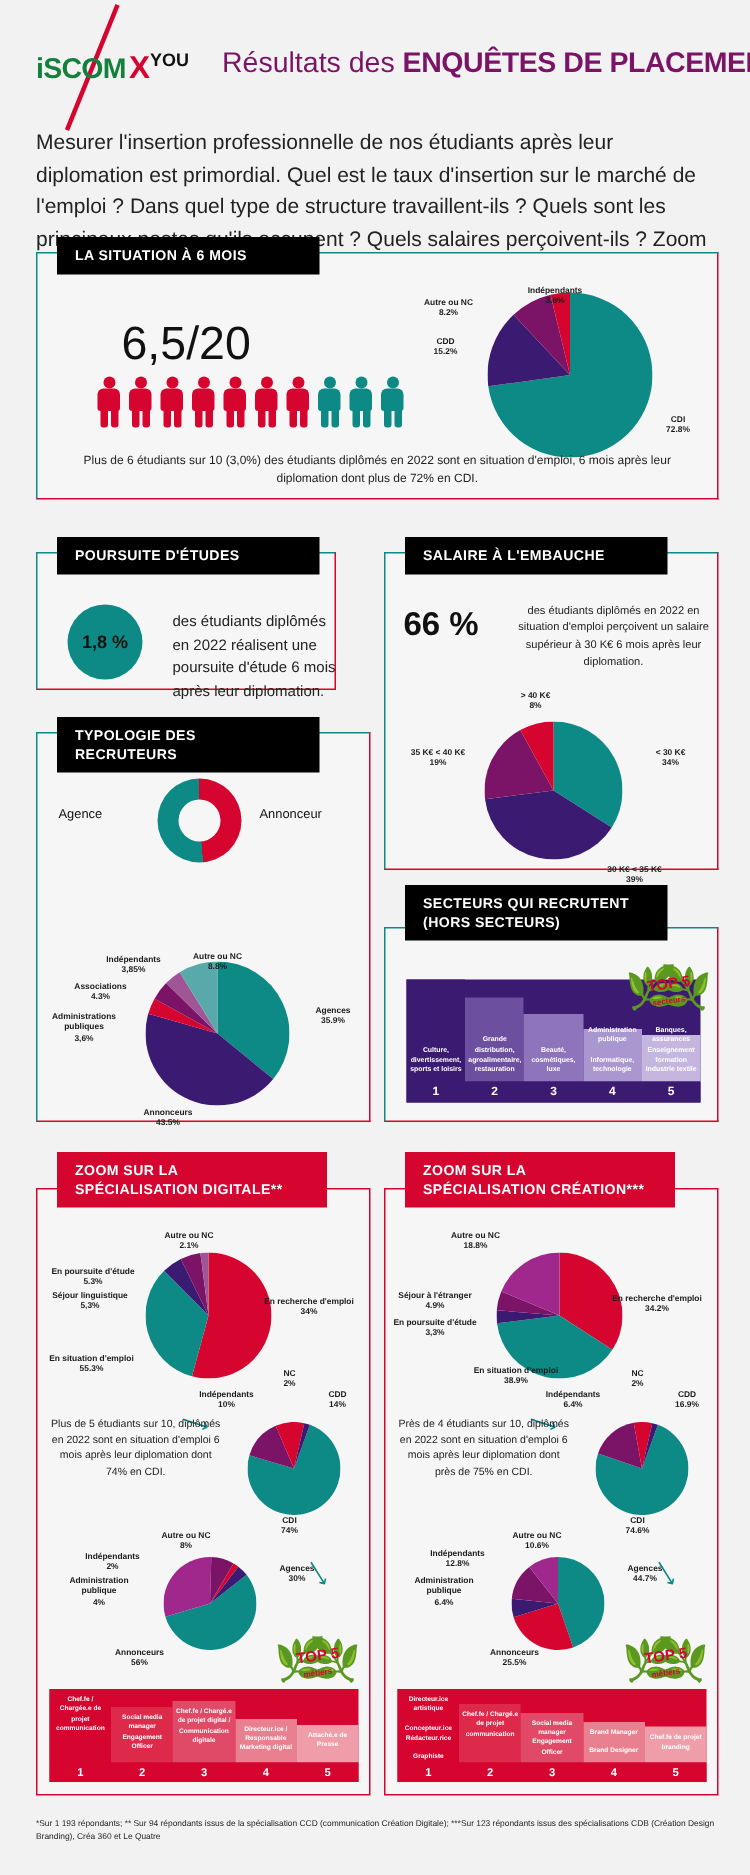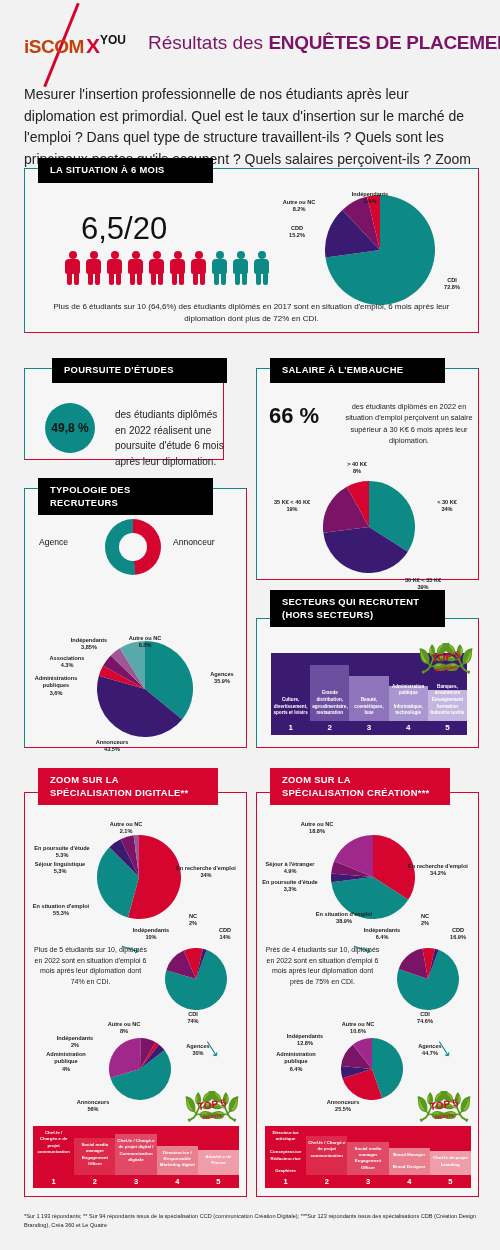--- a/index.html
+++ b/index.html
@@ -9,21 +9,21 @@
     font-family:"Liberation Sans", sans-serif;
     color:#1b1b1b;
     position:relative;
     overflow:hidden;
   }
   .page { position:relative; width:500px; height:1250px; }
 
   
   .logo-wrap { position:absolute; left:24px; top:30px; width:120px; height:32px; }
   .logo-iscom { position:absolute; left:0; top:6px; font-size:19px; font-weight:bold;
-    letter-spacing:-0.5px; color:#c2410c; font-family:"Liberation Sans", sans-serif; }
+    letter-spacing:-0.5px; color:#15803d; font-family:"Liberation Sans", sans-serif; }
   .logo-x { position:absolute; left:62px; top:4px; font-size:21px; font-weight:bold; color:#d5052f; }
   .logo-you { position:absolute; left:76px; top:3px; font-size:12px; font-weight:bold; color:#111; }
   .logo-slash { position:absolute; left:36px; top:-30px; width:3px; height:90px;
     background:#d5052f; transform:rotate(22deg); transform-origin:center; }
 
   .title { position:absolute; left:148px; top:32px; font-size:19px; color:#7b1466;
      font-weight:400; white-space:nowrap; }
   .title b { font-weight:bold; letter-spacing:-0.3px; }
 
   .intro { position:absolute; left:24px; top:84px; width:455px; font-size:14px;
@@ -49,21 +49,21 @@
   .p-person .head { position:absolute; left:5.5px; top:0; width:8px; height:8px; border-radius:50%; }
   .p-person .body { position:absolute; left:2px; top:8px; width:15px; height:15px; border-radius:4px 4px 2px 2px; }
   .p-person .l1 { position:absolute; left:3.5px; top:21px; width:5px; height:13px; border-radius:0 0 2px 2px;}
   .p-person .l2 { position:absolute; left:10.5px; top:21px; width:5px; height:13px; border-radius:0 0 2px 2px;}
   .sit-note { position:absolute; left:14px; top:132px; width:425px; }
   .lab { position:absolute; font-size:5.6px; font-weight:bold; line-height:1.3; color:#1b1b1b; }
   .lab.c { text-align:center; }
 
   
   #sec-poursuite { left:24px; top:368px; width:200px; height:92px; }
-  #sec-poursuite-head { left:52px; top:358px; width:175px; }
+  #sec-poursuite-head { left:38px; top:358px; width:175px; }
   .circ-stat { position:absolute; left:20px; top:34px; width:50px; height:50px; border-radius:50%;
      background:#0d8a85; color:#111; display:flex; align-items:center; justify-content:center;
      font-size:12px; font-weight:bold; }
   .circ-text { position:absolute; left:90px; top:38px; width:112px; font-size:10px;
      line-height:1.55; color:#222; }
 
   
   #sec-typo { left:24px; top:488px; width:223px; height:260px; }
   #sec-typo-head { left:38px; top:478px; width:175px; }
   .donut { position:absolute; left:80px; top:30px; width:56px; height:56px; border-radius:50%; }
@@ -209,26 +209,26 @@
         <path d="M55,55 L0.5246215866841837,62.57846598765512 A55,55 0 0,1 17.349909173922107,14.906725491822385 Z" fill="#3b1a72"></path>
         <path d="M55,55 L17.349909173922107,14.906725491822385 A55,55 0 0,1 41.992555163695116,1.5602546896929397 Z" fill="#7b1466"></path>
         <path d="M55,55 L41.992555163695116,1.5602546896929397 A55,55 0 0,1 54.999999999999986,0 Z" fill="#d5052f"></path>
       </svg>
     <div id="lbl-situation">
         <div class="lab c" style="left: 404px; top: 108px; width: 46px;"><span>CDI</span><br><span>72.8%</span></div>
         <div class="lab c" style="left: 252px; top: 56px; width: 40px;"><span>CDD</span><br><span>15.2%</span></div>
         <div class="lab c" style="left: 250px; top: 30px; width: 48px;"><span>Autre ou NC</span><br><span>8.2%</span></div>
         <div class="lab c" style="left: 318px; top: 22px; width: 54px;"><span>Indépendants</span><br><span>3.8%</span></div>
       </div>
-    <div class="note sit-note">Plus de 6 étudiants sur 10 (64,6%) des étudiants diplômés en 2017 sont en situation d'emploi, 6 mois après leur diplomation dont plus de 72% en CDI.</div>
+    <div class="note sit-note">Plus de 6 étudiants sur 10 (3,0%) des étudiants diplômés en 2022 sont en situation d'emploi, 6 mois après leur diplomation dont plus de 72% en CDI.</div>
   </div>
   <div class="card-head head-teal" id="sec-situation-head">LA SITUATION À 6 MOIS</div>
 
   <div class="card teal-left" id="sec-poursuite">
-    <div class="circ-stat">49,8 %</div>
+    <div class="circ-stat">1,8 %</div>
     <div class="circ-text">des étudiants diplômés en 2022 réalisent une poursuite d'étude 6 mois après leur diplomation.</div>
   </div>
   <div class="card-head head-teal" id="sec-poursuite-head">POURSUITE D'ÉTUDES</div>
 
   <div class="card teal-left" id="sec-salaire">
     <div class="big-pct">66 %</div>
     <div class="sal-text">des étudiants diplômés en 2022 en situation d'emploi perçoivent un salaire supérieur à 30 K€ 6 mois après leur diplomation.</div>
     <svg id="pie-salaire" width="92" height="92" style="position:absolute;left:66px;top:112px;">
         <path d="M46,46 L46,0 A46,46 0 0,1 84.83908457309269,70.64803256903386 Z" fill="#0d8a85"></path>
         <path d="M46,46 L84.83908457309269,70.64803256903386 A46,46 0 0,1 0.3627237395340188,51.76532874395797 Z" fill="#3b1a72"></path>

